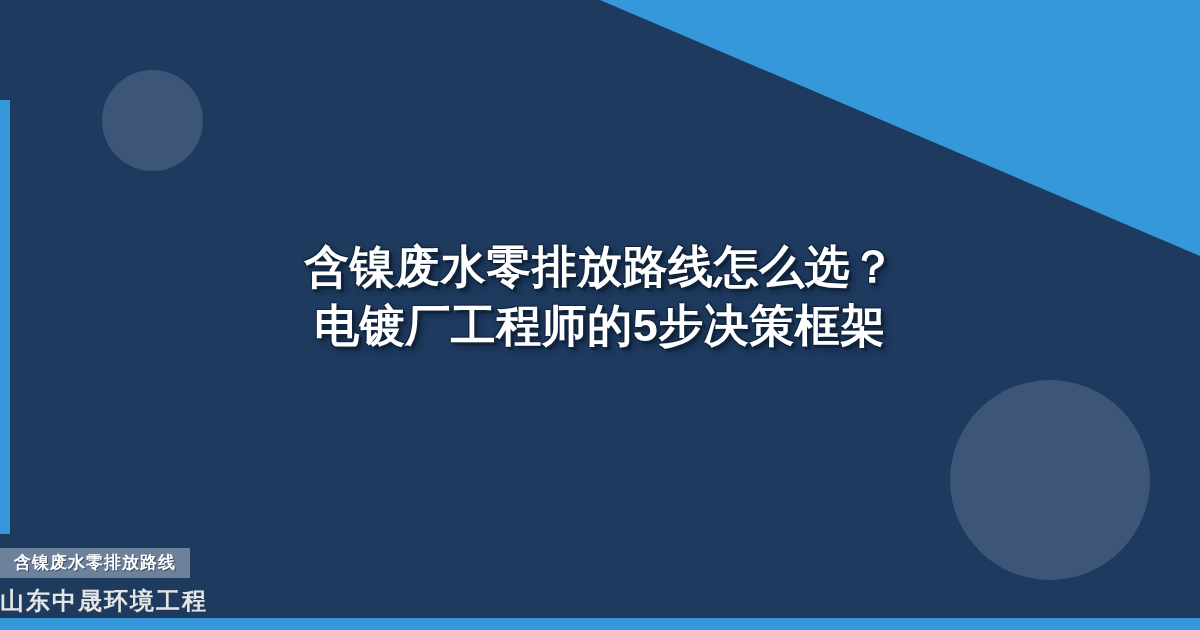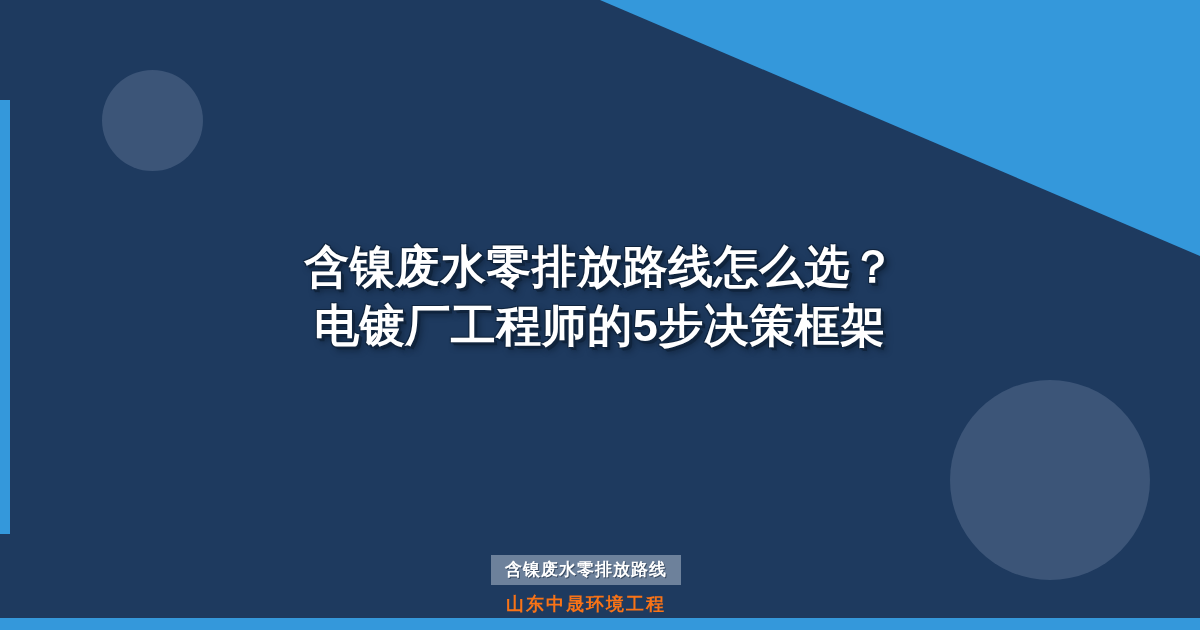--- a/index.html
+++ b/index.html
@@ -113,39 +113,39 @@
 
   
 
   .footer {
     position: absolute;
     left: 0;
     bottom: 14px;
     width: 1172px;
     display: flex;
     flex-direction: column;
-    align-items: center;
+    align-items: flex-start;
     gap: 9px;
   }
 
   .footer-badge {
     display: inline-block;
     padding: 4px 14px 5px 14px;
     background: rgba(220, 228, 238, 0.42);
     color: #ffffff;
     font-size: 17px;
     font-weight: bold;
     letter-spacing: 1px;
     line-height: 1.25;
     text-shadow: 1px 1px 0 rgba(12, 30, 50, 0.55);
   }
 
   .footer-brand {
-    color: #f97316;
-    font-size: 18px;
+    color: #e5e5e5;
+    font-size: 24px;
     font-weight: bold;
     letter-spacing: 2px;
     line-height: 1.2;
   }
 </style>
 </head>
 <body>
 
 <div class="cover">
 

